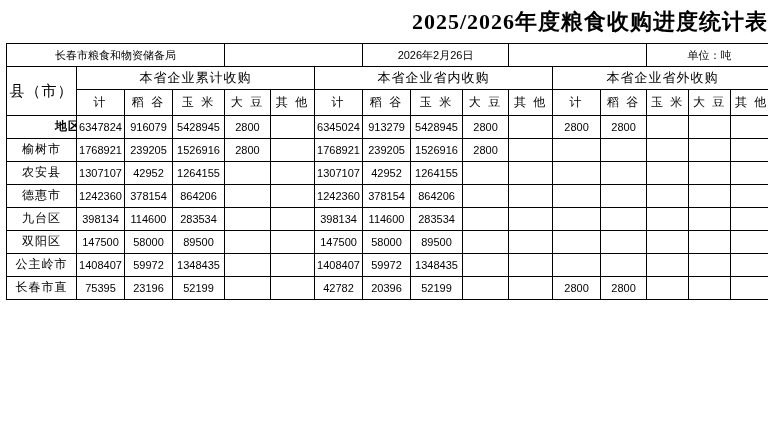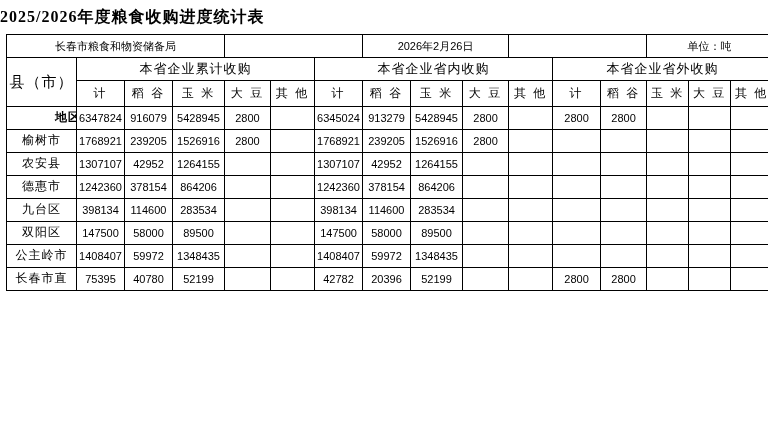--- a/index.html
+++ b/index.html
@@ -14,22 +14,22 @@
     color: #000;
     overflow: hidden;
   }
   .page {
     position: relative;
     width: 768px;
     height: 435px;
     box-sizing: border-box;
   }
   .title {
-    text-align: left;
-    font-size: 16px;
+    text-align: right;
+    font-size: 22px;
     font-weight: bold;
     letter-spacing: 1px;
     padding-top: 7px;
     padding-bottom: 6px;
     font-family: "Liberation Serif", serif;
   }
   table.grid {
     border-collapse: collapse;
     table-layout: fixed;
     width: 756px;
@@ -304,21 +304,21 @@
       <td class="num"></td>
       <td class="num"></td>
       <td class="num"></td>
       <td class="num"></td>
       <td class="num"></td>
     </tr>
 
     <tr class="data-row">
       <td class="row-label">长春市直</td>
       <td class="num">75395</td>
-      <td class="num">40780</td>
+      <td class="num">23196</td>
       <td class="num">52199</td>
       <td class="num"></td>
       <td class="num"></td>
       <td class="num">42782</td>
       <td class="num">20396</td>
       <td class="num">52199</td>
       <td class="num"></td>
       <td class="num"></td>
       <td class="num">2800</td>
       <td class="num">2800</td>

